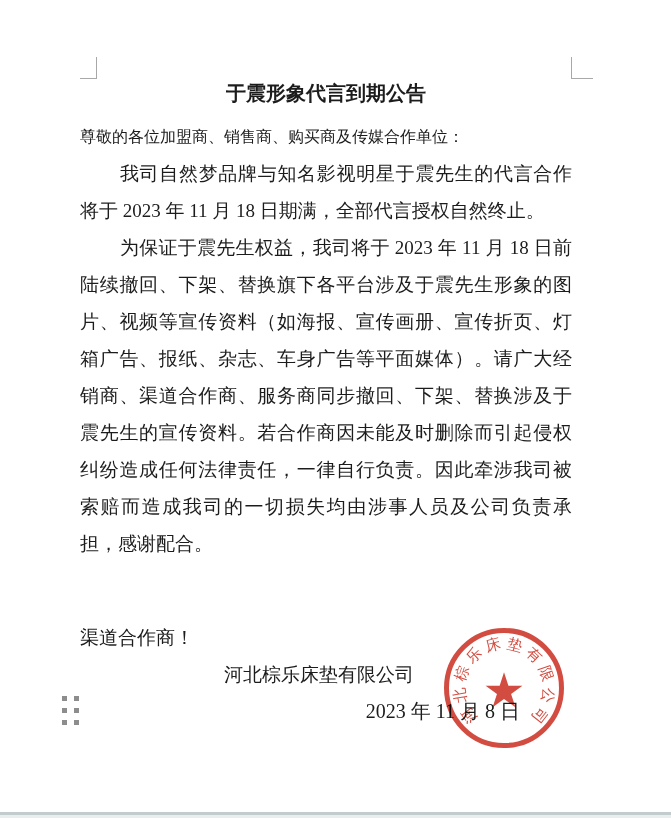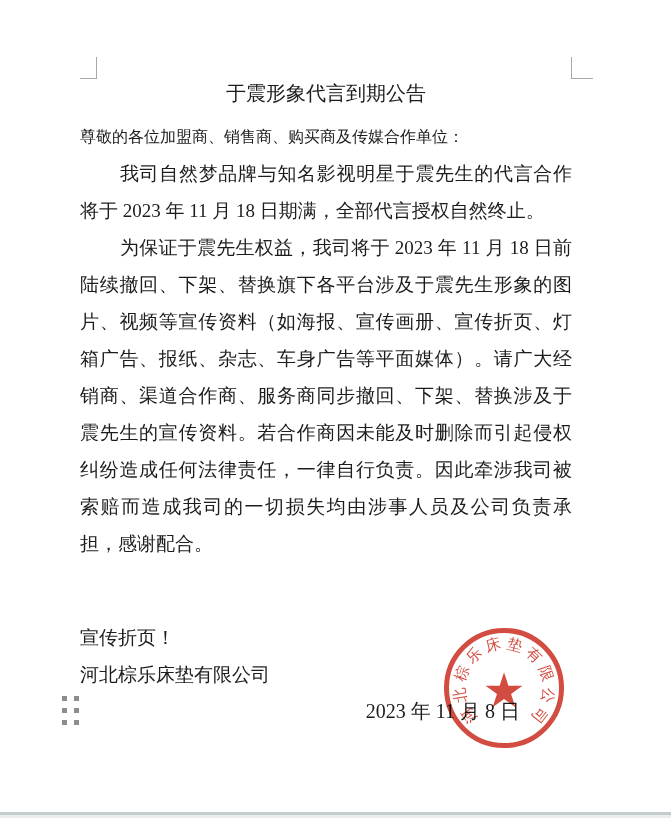--- a/index.html
+++ b/index.html
@@ -14,36 +14,36 @@
     position:absolute; left:80px; top:57px; width:16px; height:21px;
     border-right:1px solid #a8a8a8; border-bottom:1px solid #a8a8a8;
   }
   .crop-tr {
     position:absolute; left:571px; top:57px; width:21px; height:21px;
     border-left:1px solid #a8a8a8; border-bottom:1px solid #a8a8a8;
   }
   
   .content { position:absolute; left:80px; top:80px; width:492px; }
   .doc-title {
-    font-size:20px; font-weight:normal; text-align:center;
+    font-size:20px; font-weight:bold; text-align:center;
     line-height:26px; margin:0 0 12px 0;
   }
   .salutation { font-size:16px; line-height:37px; margin:0; }
   .para {
     font-size:19px; line-height:37px; margin:0;
     text-align:justify; text-indent:2.1em;
   }
   
   .closing {
     position:absolute; left:80px; top:619px; width:492px;
     font-size:19px; line-height:37px;
   }
   .company-line {
     position:absolute; left:80px; top:656px; width:492px;
-    font-size:19px; line-height:37px; text-align:left; padding-right:14px;
+    font-size:19px; line-height:37px; text-align:center; padding-right:14px;
     box-sizing:border-box;
   }
   .date-line {
     position:absolute; left:80px; top:693px; width:492px;
     font-size:20px; line-height:37px; text-align:right; padding-right:52px;
     box-sizing:border-box;
   }
   
   .seal {
     position:absolute; left:444px; top:628px; width:120px; height:120px;
@@ -88,21 +88,21 @@
 
   <div class="content">
     <h1 class="doc-title">于震形象代言到期公告</h1>
     <p class="salutation">尊敬的各位加盟商、销售商、购买商及传媒合作单位：</p>
     <div id="paragraphs">
         <p class="para">我司自然梦品牌与知名影视明星于震先生的代言合作将于 2023 年 11 月 18 日期满，全部代言授权自然终止。</p>
         <p class="para">为保证于震先生权益，我司将于 2023 年 11 月 18 日前陆续撤回、下架、替换旗下各平台涉及于震先生形象的图片、视频等宣传资料（如海报、宣传画册、宣传折页、灯箱广告、报纸、杂志、车身广告等平面媒体）。请广大经销商、渠道合作商、服务商同步撤回、下架、替换涉及于震先生的宣传资料。若合作商因未能及时删除而引起侵权纠纷造成任何法律责任，一律自行负责。因此牵涉我司被索赔而造成我司的一切损失均由涉事人员及公司负责承担，感谢配合。</p>
       </div>
   </div>
 
-  <div class="closing">宣传折页！</div>
+  <div class="closing">渠道合作商！</div>
 
   <div class="company-line">河北棕乐床垫有限公司</div>
 
   <div class="date-line">2023 年 11 月 8 日</div>
 
   <div class="seal">
     <div class="seal-ring" style="border-color: rgb(207, 61, 48);"></div>
     <div class="seal-star" style="color: rgb(207, 61, 48);">★</div>
     <div class="seal-chars" id="seal-chars">
         <span style="transform: translate(-50%, -50%) rotate(-128deg) translateY(-44px); color: rgb(207, 61, 48);">河</span>

